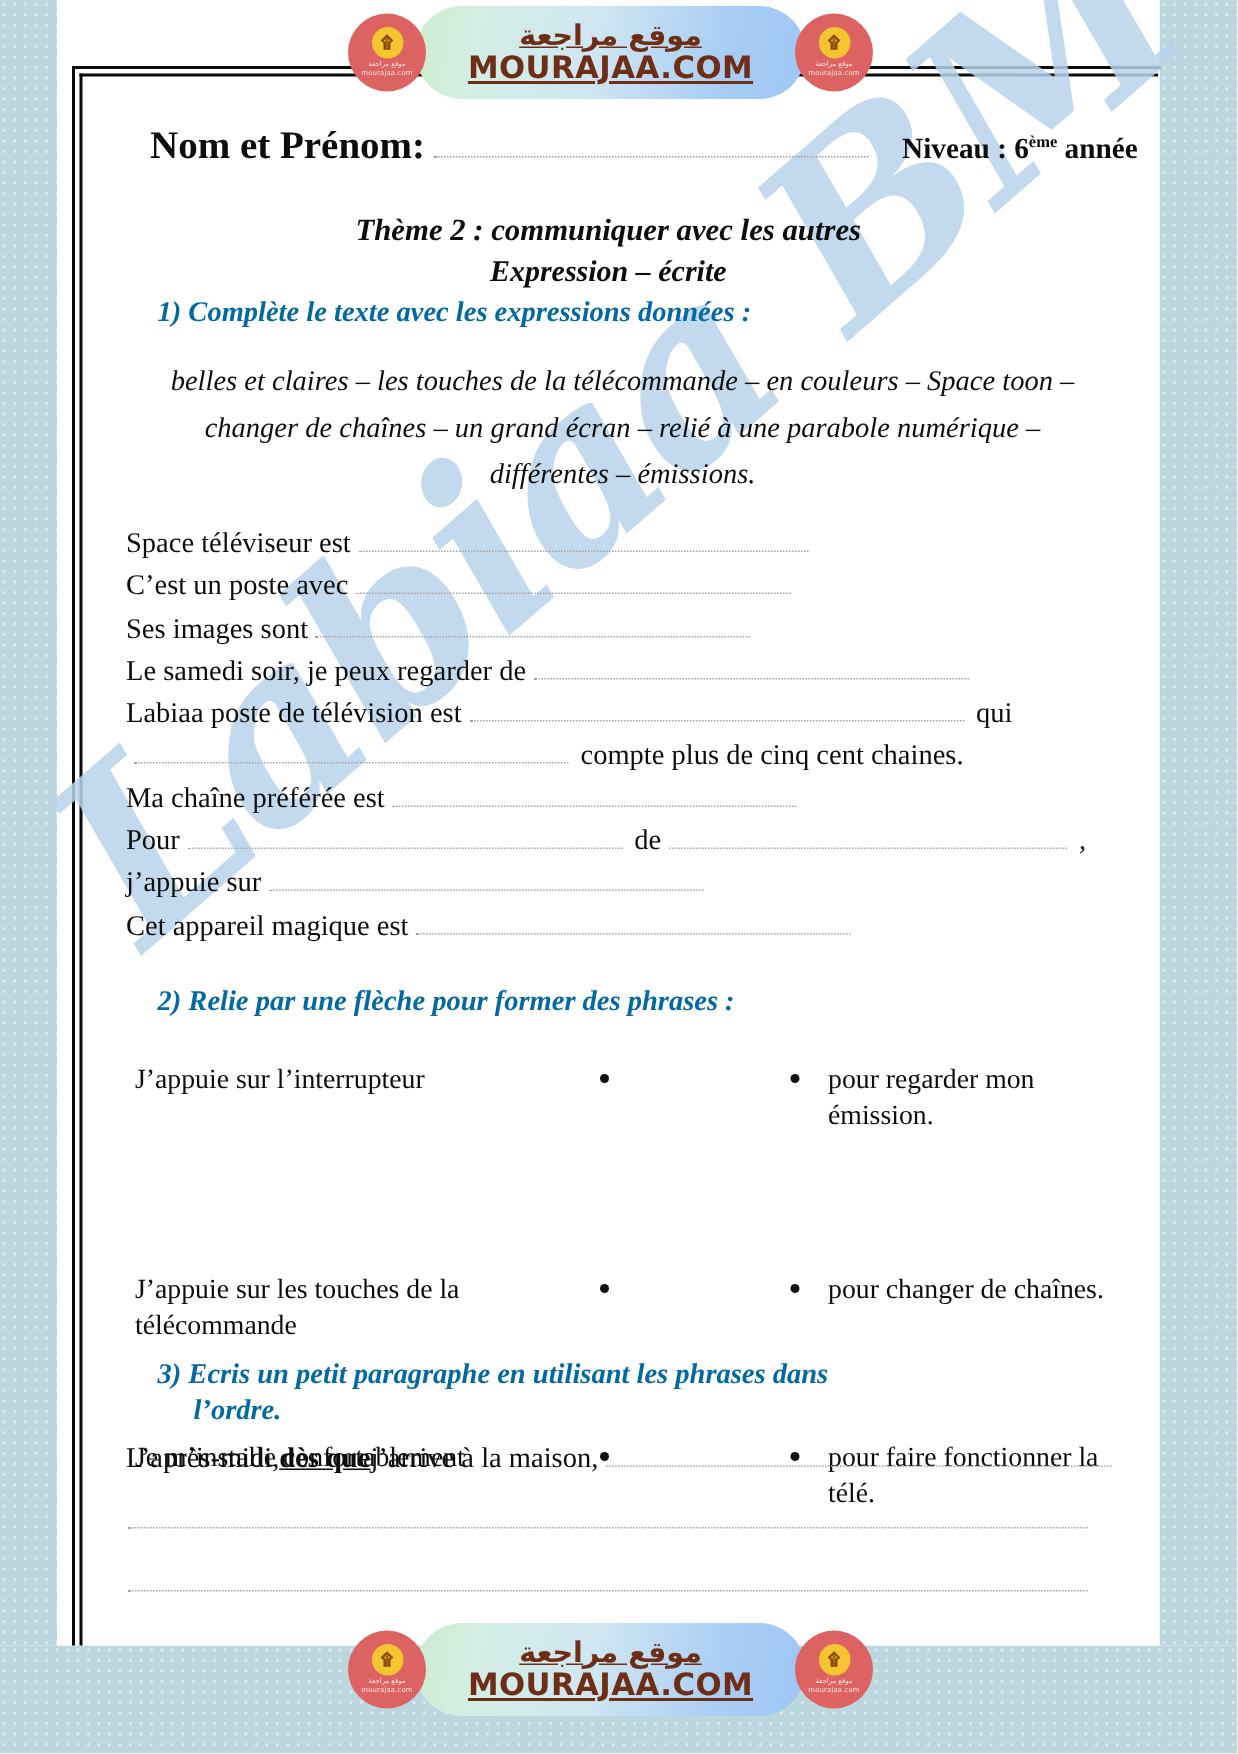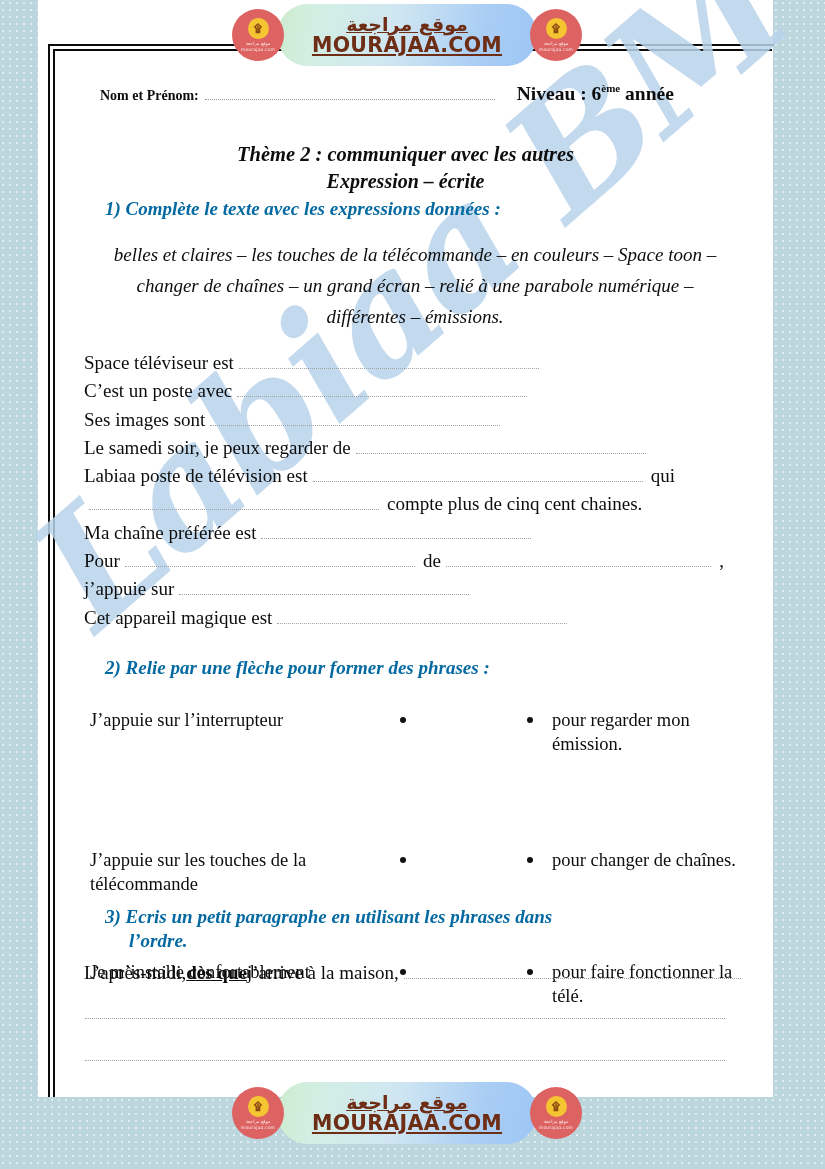--- a/index.html
+++ b/index.html
@@ -96,21 +96,21 @@
   .txt { color: #0d0d0d; }
 
   
   #header-row {
     position: absolute;
     left: 100px; top: 82px;
     width: 640px;
     display: flex;
     align-items: baseline;
   }
-  #nom-label { font-size: 14px; font-weight: 700; white-space: nowrap; }
+  #nom-label { font-size: 26px; font-weight: 700; white-space: nowrap; }
   #nom-blank {
     flex: 0 0 290px;
     margin-left: 6px;
     border-bottom: 1.6px dotted #9a9a9a;
     height: 14px;
   }
   #niveau-label {
     margin-left: 22px;
     font-size: 19.5px;
     font-weight: 700;

